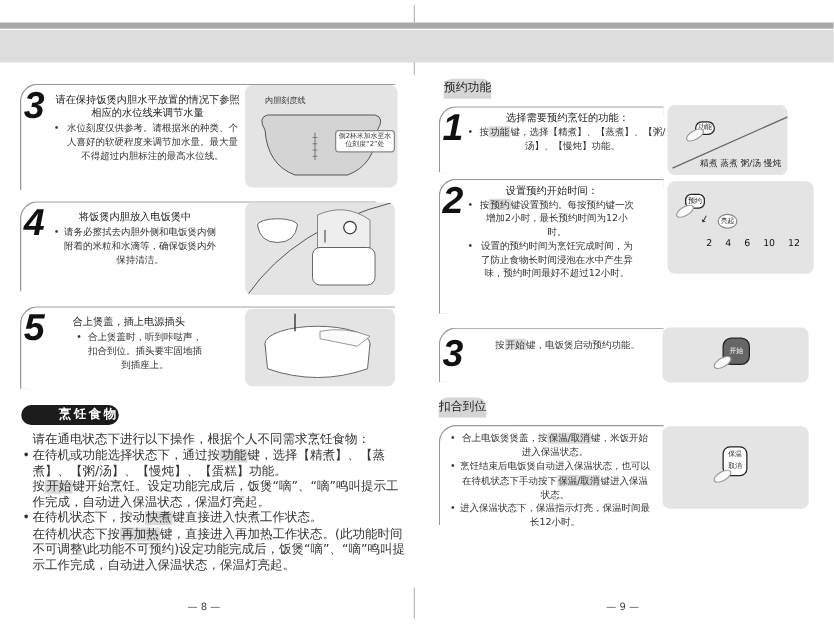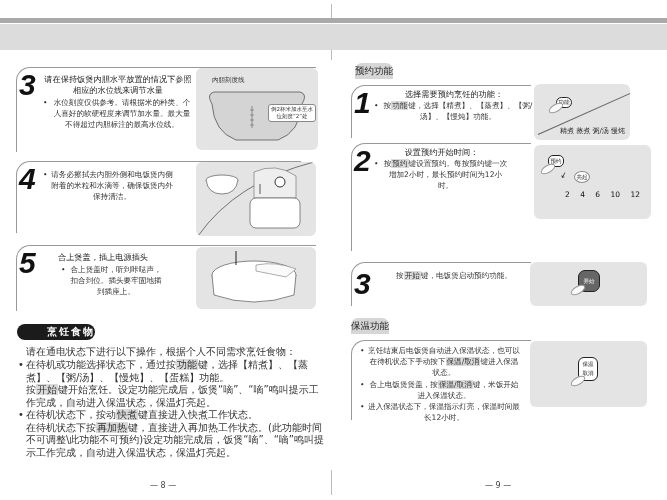--- a/index.html
+++ b/index.html
@@ -59,20 +59,21 @@
     <line x1="54" y1="47" x2="58" y2="47" stroke="#555" stroke-width="0.5"></line>
     <line x1="54" y1="52" x2="58" y2="52" stroke="#555" stroke-width="0.5"></line>
     <line x1="54" y1="57" x2="58" y2="57" stroke="#555" stroke-width="0.5"></line>
   </svg>
   <div class="illus-label" style="left:72px;top:36px;width:48px;background:#fff;border:1px solid #888;border-radius:3px;padding:1px;font-size:5.5px;line-height:7px;">倒2杯米加水至水位刻度“2”处</div>
 </div>
 
 <div class="step" style="left:16px;top:161px;width:285px;height:72px;">
   <div class="step-num">4</div>
   <div class="step-body" style="left:26px;top:6px;width:130px;">
+    <div class="step-title">将饭煲内胆放入电饭煲中</div>
     <div class="bullet" style="margin-top:1px;">请务必擦拭去内胆外侧和电饭煲内侧附着的米粒和水滴等，确保饭煲内外保持清洁。</div>
   </div>
 </div>
 <div class="illus" style="left:196px;top:162px;width:120px;height:74px;">
   <svg width="120" height="74" style="position:absolute;left:0;top:0;">
     <path d="M2 74 Q40 20 118 0" stroke="#555" stroke-width="0.8" fill="none"></path>
     <ellipse cx="26" cy="18" rx="16" ry="5" fill="#fff" stroke="#555" stroke-width="0.7"></ellipse>
     <path d="M10 18 Q12 32 26 32 Q40 32 42 18" fill="#fff" stroke="#555" stroke-width="0.7"></path>
     <path d="M58 10 Q80 0 100 14 L100 36 L58 36 Z" fill="#eee" stroke="#666" stroke-width="0.6"></path>
     <circle cx="84" cy="20" r="5" fill="#fff" stroke="#333"></circle>
@@ -130,20 +131,21 @@
   <div class="legend-row" style="left:26px;top:42px;">精煮 蒸煮 粥/汤 慢炖</div>
 </div>
 
 <div class="step" style="left:351px;top:143px;width:180px;height:108px;">
   <div class="step-num">2</div>
   <div class="step-body" style="left:22px;top:3px;width:135px;">
     <div class="step-title">设置预约开始时间：</div>
     <div class="bullet">
       <span>按</span><span class="key">预约</span><span>键设置预约。每按预约键一次增加2小时，最长预约时间为12小时。</span>
     </div>
+    <div class="bullet">设置的预约时间为烹饪完成时间，为了防止食物长时间浸泡在水中产生异味，预约时间最好不超过12小时。</div>
   </div>
 </div>
 <div class="illus" style="left:534px;top:145px;width:117px;height:74px;">
   <div class="btn-ico" style="left:14px;top:10px;width:16px;height:12px;line-height:10px;border-radius:5px;">预约</div>
   <div class="hand" style="left:6px;top:20px;width:16px;height:8px;"></div>
   <div style="position:absolute;left:26px;top:26px;font-size:8px;color:#222;transform:rotate(30deg);">↓</div>
   <div class="btn-ico" style="left:40px;top:26px;width:16px;height:12px;line-height:10px;border:1px solid #888;border-radius:50%;">亮起</div>
   <div class="hours" style="left:31px;top:45px;">
     <span>2</span>
     <span>4</span>
@@ -157,28 +159,28 @@
   <div class="step-num" style="top:6px;">3</div>
   <div class="step-body" style="left:22px;top:7px;width:160px;">
     <span>按</span><span class="key">开始</span><span>键，电饭煲启动预约功能。</span>
   </div>
 </div>
 <div class="illus" style="left:530px;top:262px;width:117px;height:44px;">
   <div style="position:absolute;left:48px;top:8px;width:22px;height:22px;border-radius:7px;background:#666;border:1.5px solid #222;color:#fff;font-size:5.5px;text-align:center;line-height:20px;">开始</div>
   <div class="hand" style="left:40px;top:24px;width:16px;height:8px;"></div>
 </div>
 
-<div class="section-tab" style="left:351px;top:318px;">保温功能</div>
+<div class="section-tab" style="left:351px;top:318px;">扣合到位</div>
 <div class="step" style="left:351px;top:340px;width:180px;height:80px;">
   <div class="step-body" style="left:8px;top:4px;width:160px;line-height:11.2px;font-size:7.6px;">
     <div class="bullet">
-      <span>烹饪结束后电饭煲自动进入保温状态，也可以在待机状态下手动按下</span><span class="key">保温/取消</span><span>键进入保温状态。</span>
+      <span>合上电饭煲煲盖，按</span><span class="key">保温/取消</span><span>键，米饭开始进入保温状态。</span>
     </div>
     <div class="bullet">
-      <span>合上电饭煲煲盖，按</span><span class="key">保温/取消</span><span>键，米饭开始进入保温状态。</span>
+      <span>烹饪结束后电饭煲自动进入保温状态，也可以在待机状态下手动按下</span><span class="key">保温/取消</span><span>键进入保温状态。</span>
     </div>
     <div class="bullet">进入保温状态下，保温指示灯亮，保温时间最长12小时。</div>
   </div>
 </div>
 <div class="illus" style="left:530px;top:341px;width:117px;height:66px;">
   <div style="position:absolute;left:48px;top:16px;width:20px;height:24px;border-radius:6px;background:#fff;border:1.5px solid #222;font-size:5.5px;text-align:center;line-height:9px;padding-top:2px;">
     <div>保温</div>
     <div>取消</div>
   </div>
   <div class="hand" style="left:40px;top:36px;width:16px;height:8px;"></div>

